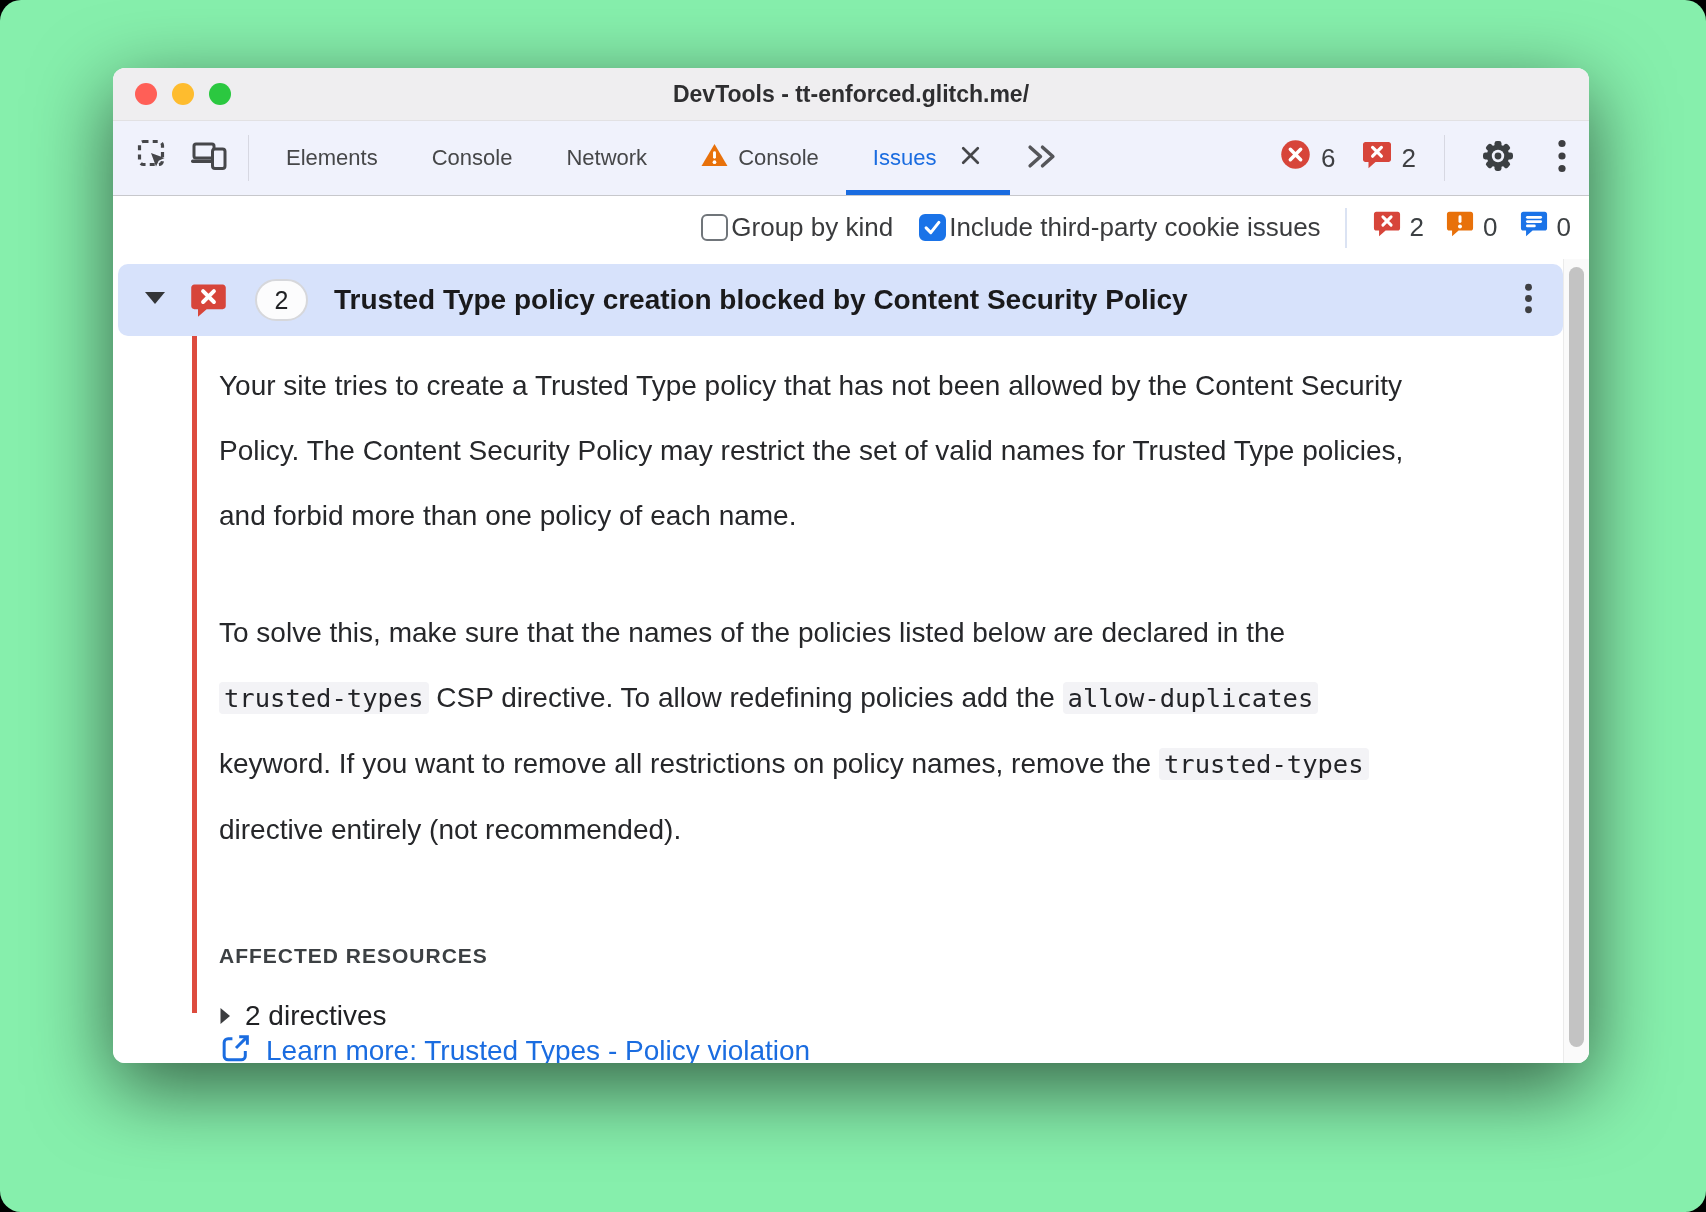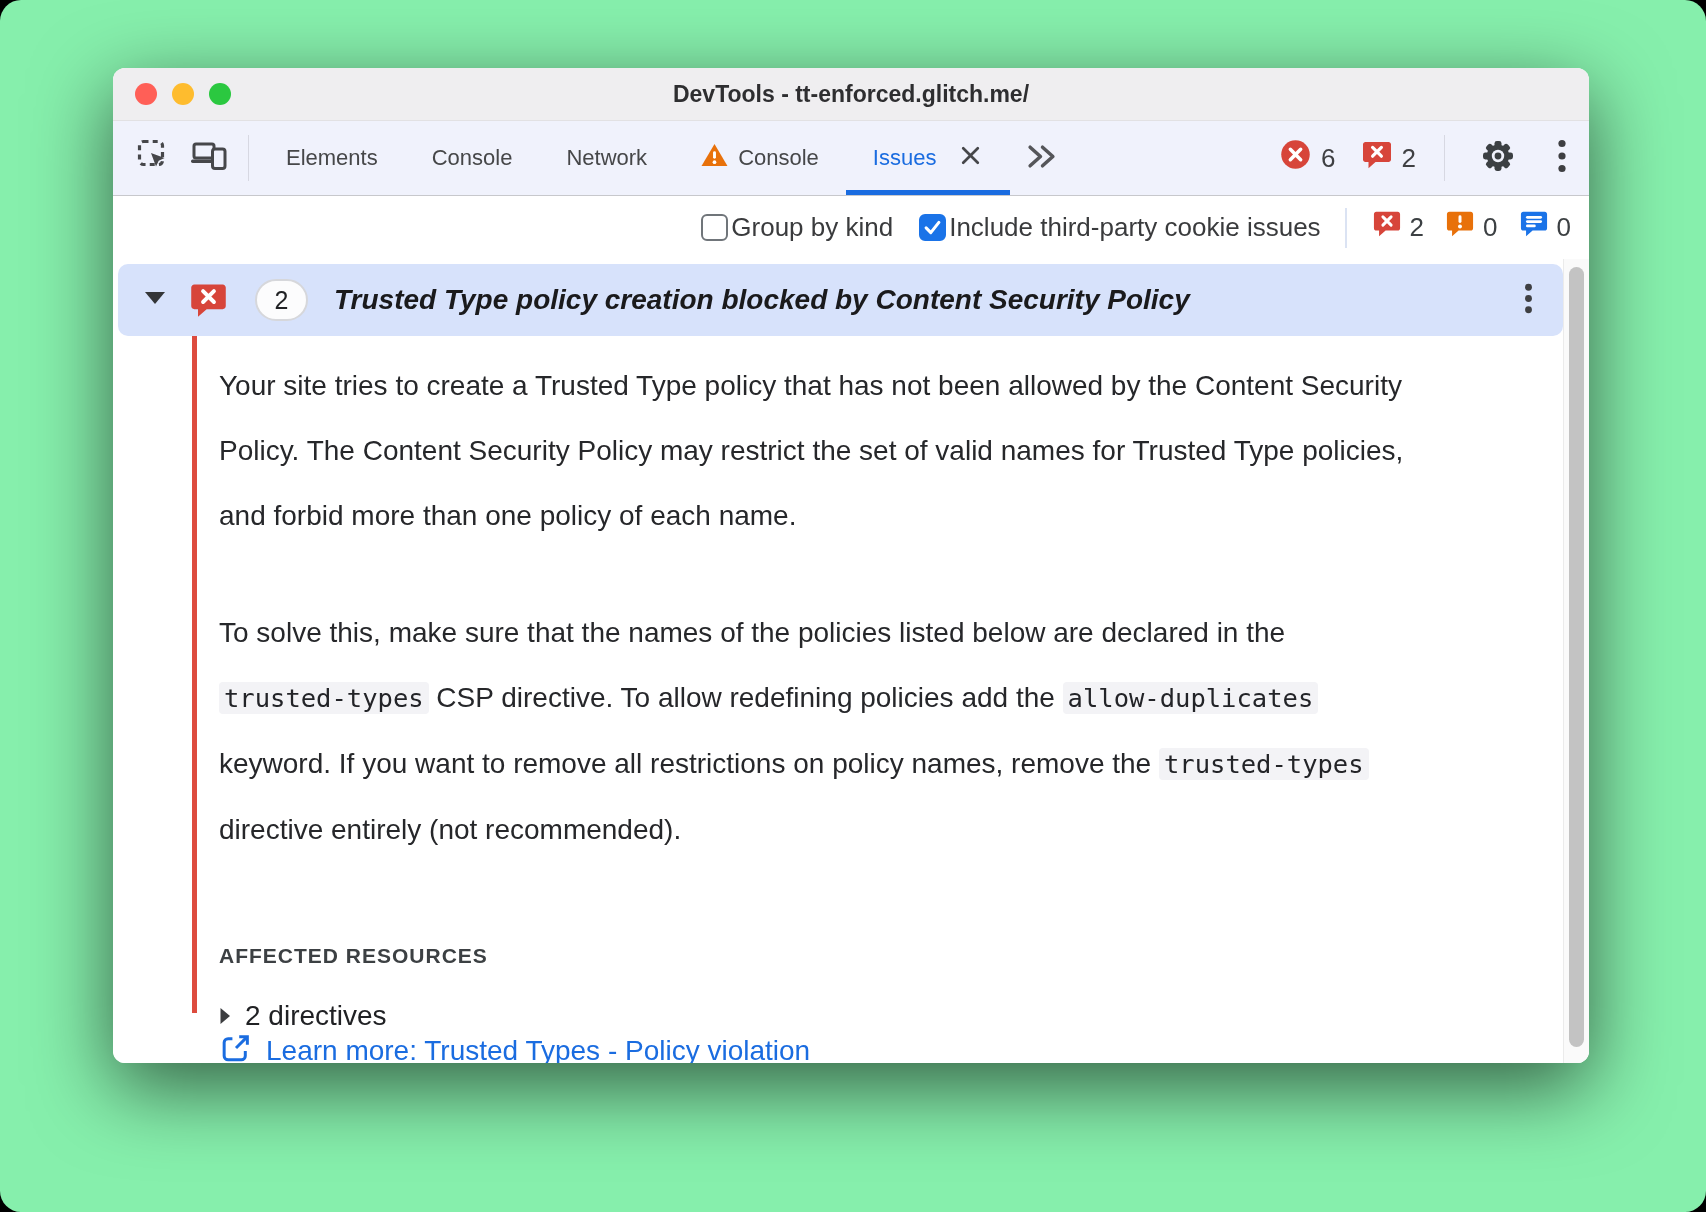--- a/index.html
+++ b/index.html
@@ -56,21 +56,21 @@
   .scroll-thumb { position:absolute; top:8px; left:5px; width:15px; height:780px;
                   background:#c3c3c3; border-radius:8px; }
 
   .issue-header { margin:5px 26px 0 5px; height:72px; background:var(--issue-header-bg);
                   border-radius:10px; display:flex; align-items:center; padding:0 26px 0 26px; }
   .ih-triangle { flex:none; margin-right:24px; display:flex; }
   .ih-icon { flex:none; margin-right:28px; display:flex; }
   .pill { flex:none; min-width:53px; height:42px; padding:0 10px; border-radius:22px;
           background:#fcfcfd; border:2px solid #d6d7db; display:flex; align-items:center;
           justify-content:center; font-size:25px; color:#212225; margin-right:26px; }
-  .issue-title { font-size:28px; font-weight:bold; color:#1a1a1c; white-space:nowrap;font-style:italic; }
+  .issue-title { font-size:28px; font-weight:bold; color:#1a1a1c; white-space:nowrap; }
   .ih-kebab { margin-left:auto; display:flex; align-items:center; padding:0 4px; }
 
   .issue-body { position:relative; padding:17px 60px 0 106px; }
   .severity-line { position:absolute; left:79px; top:0; width:5px; height:677px; background:var(--red-line); }
   .para { width:1185px; font-size:28px; line-height:65px; color:#26272a; margin:0 0 52px; }
   code.inline { font-family:"DejaVu Sans Mono", monospace; font-size:25.5px; background:#f3f3f6;
                 border-radius:4px; padding:1px 5px; color:#232428; }
   .affected { margin-top:82px; font-size:21px; font-weight:bold; letter-spacing:1px; color:#3c4043; }
   .directives { margin-top:32px; display:flex; align-items:center; gap:14px;
                 font-size:28px; color:#202124; }

